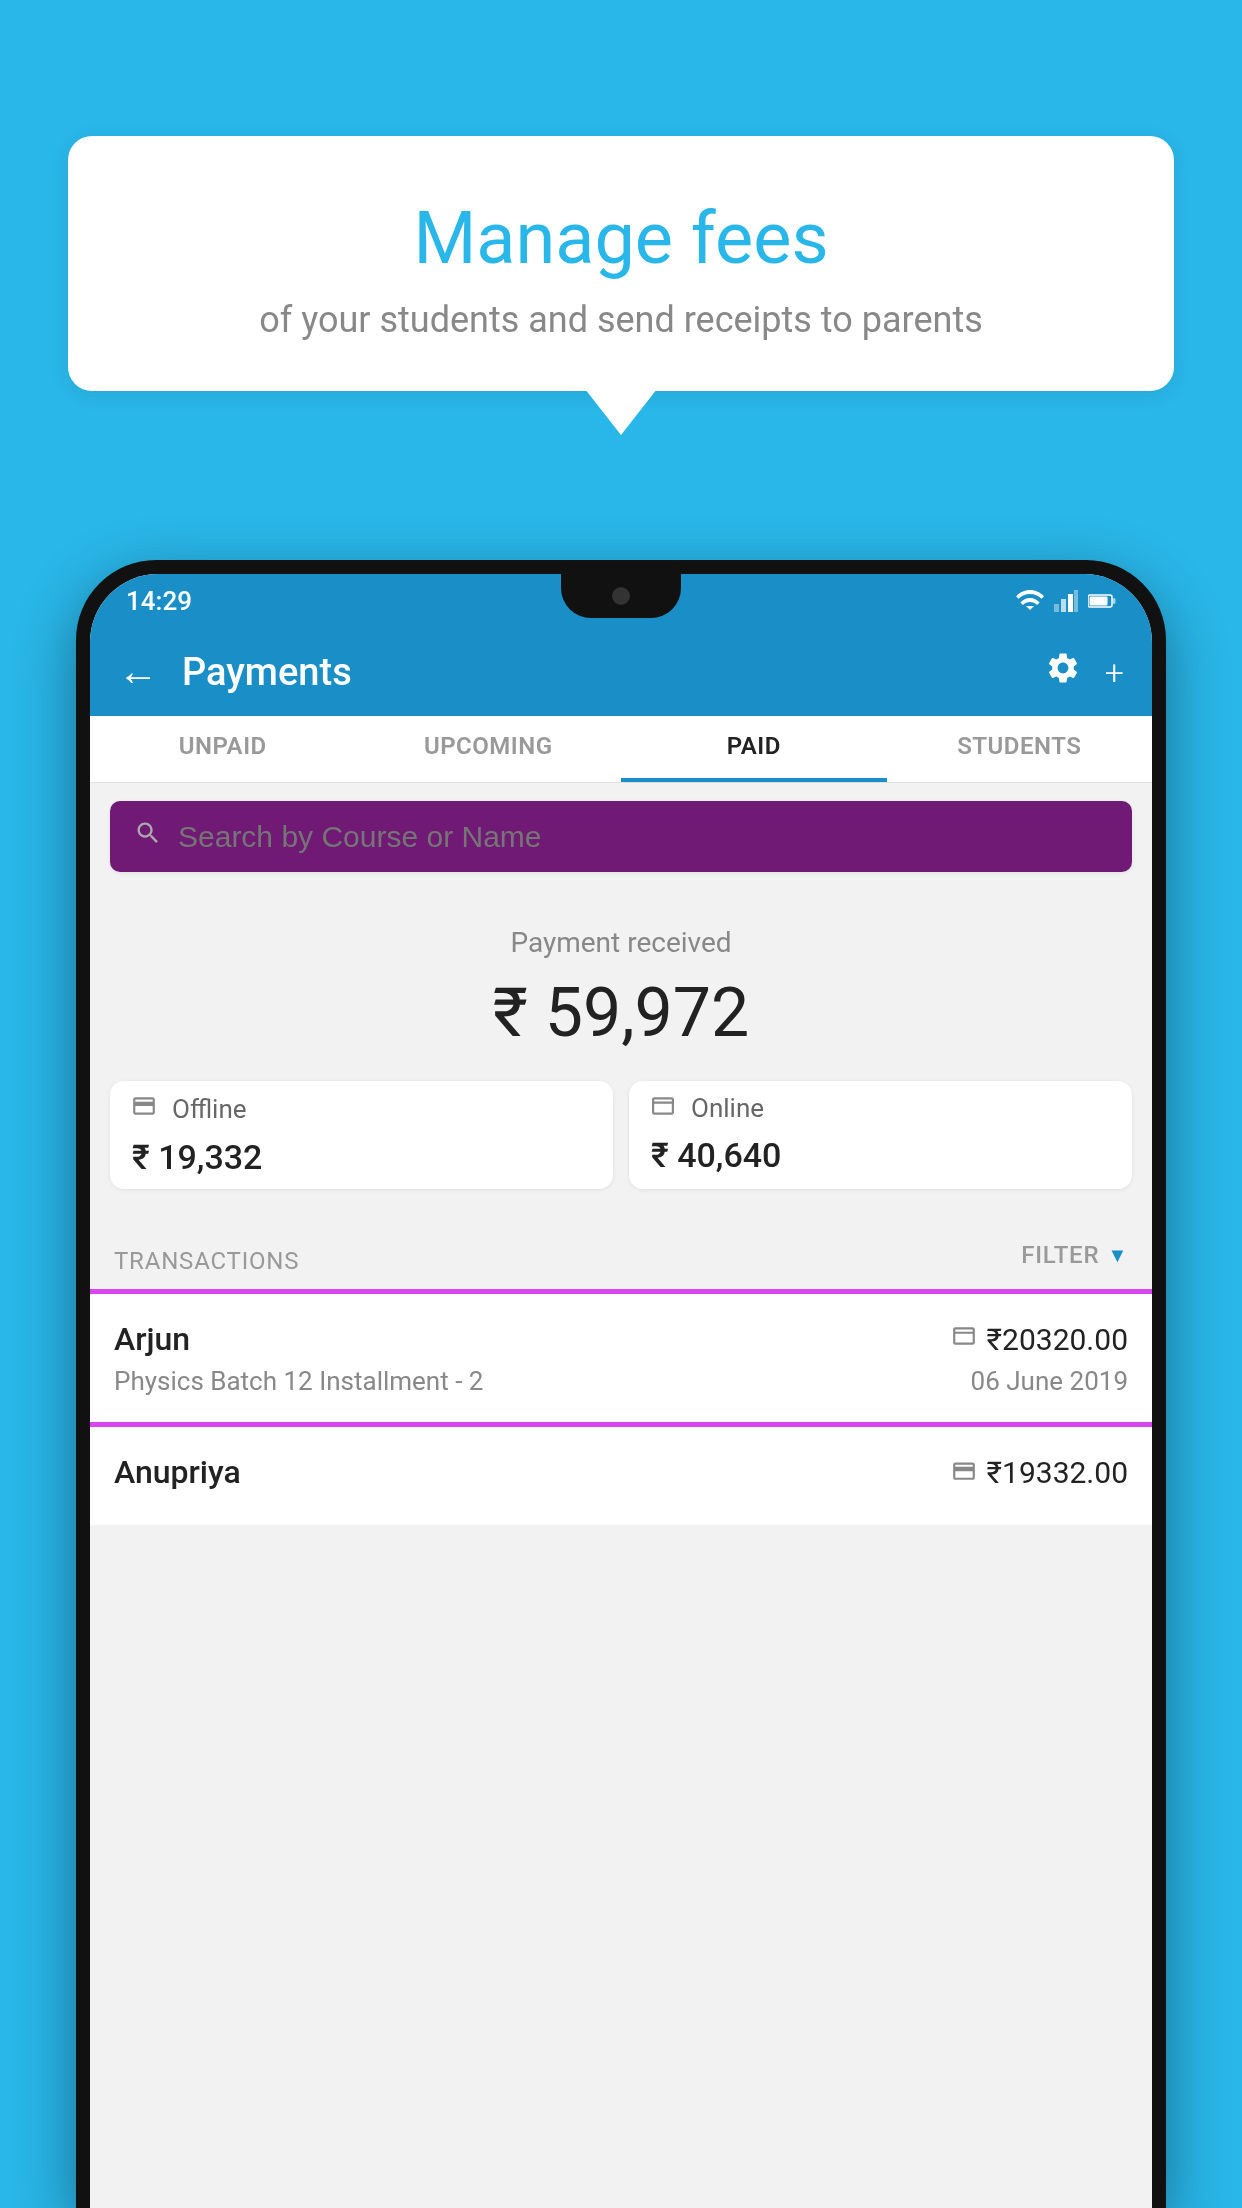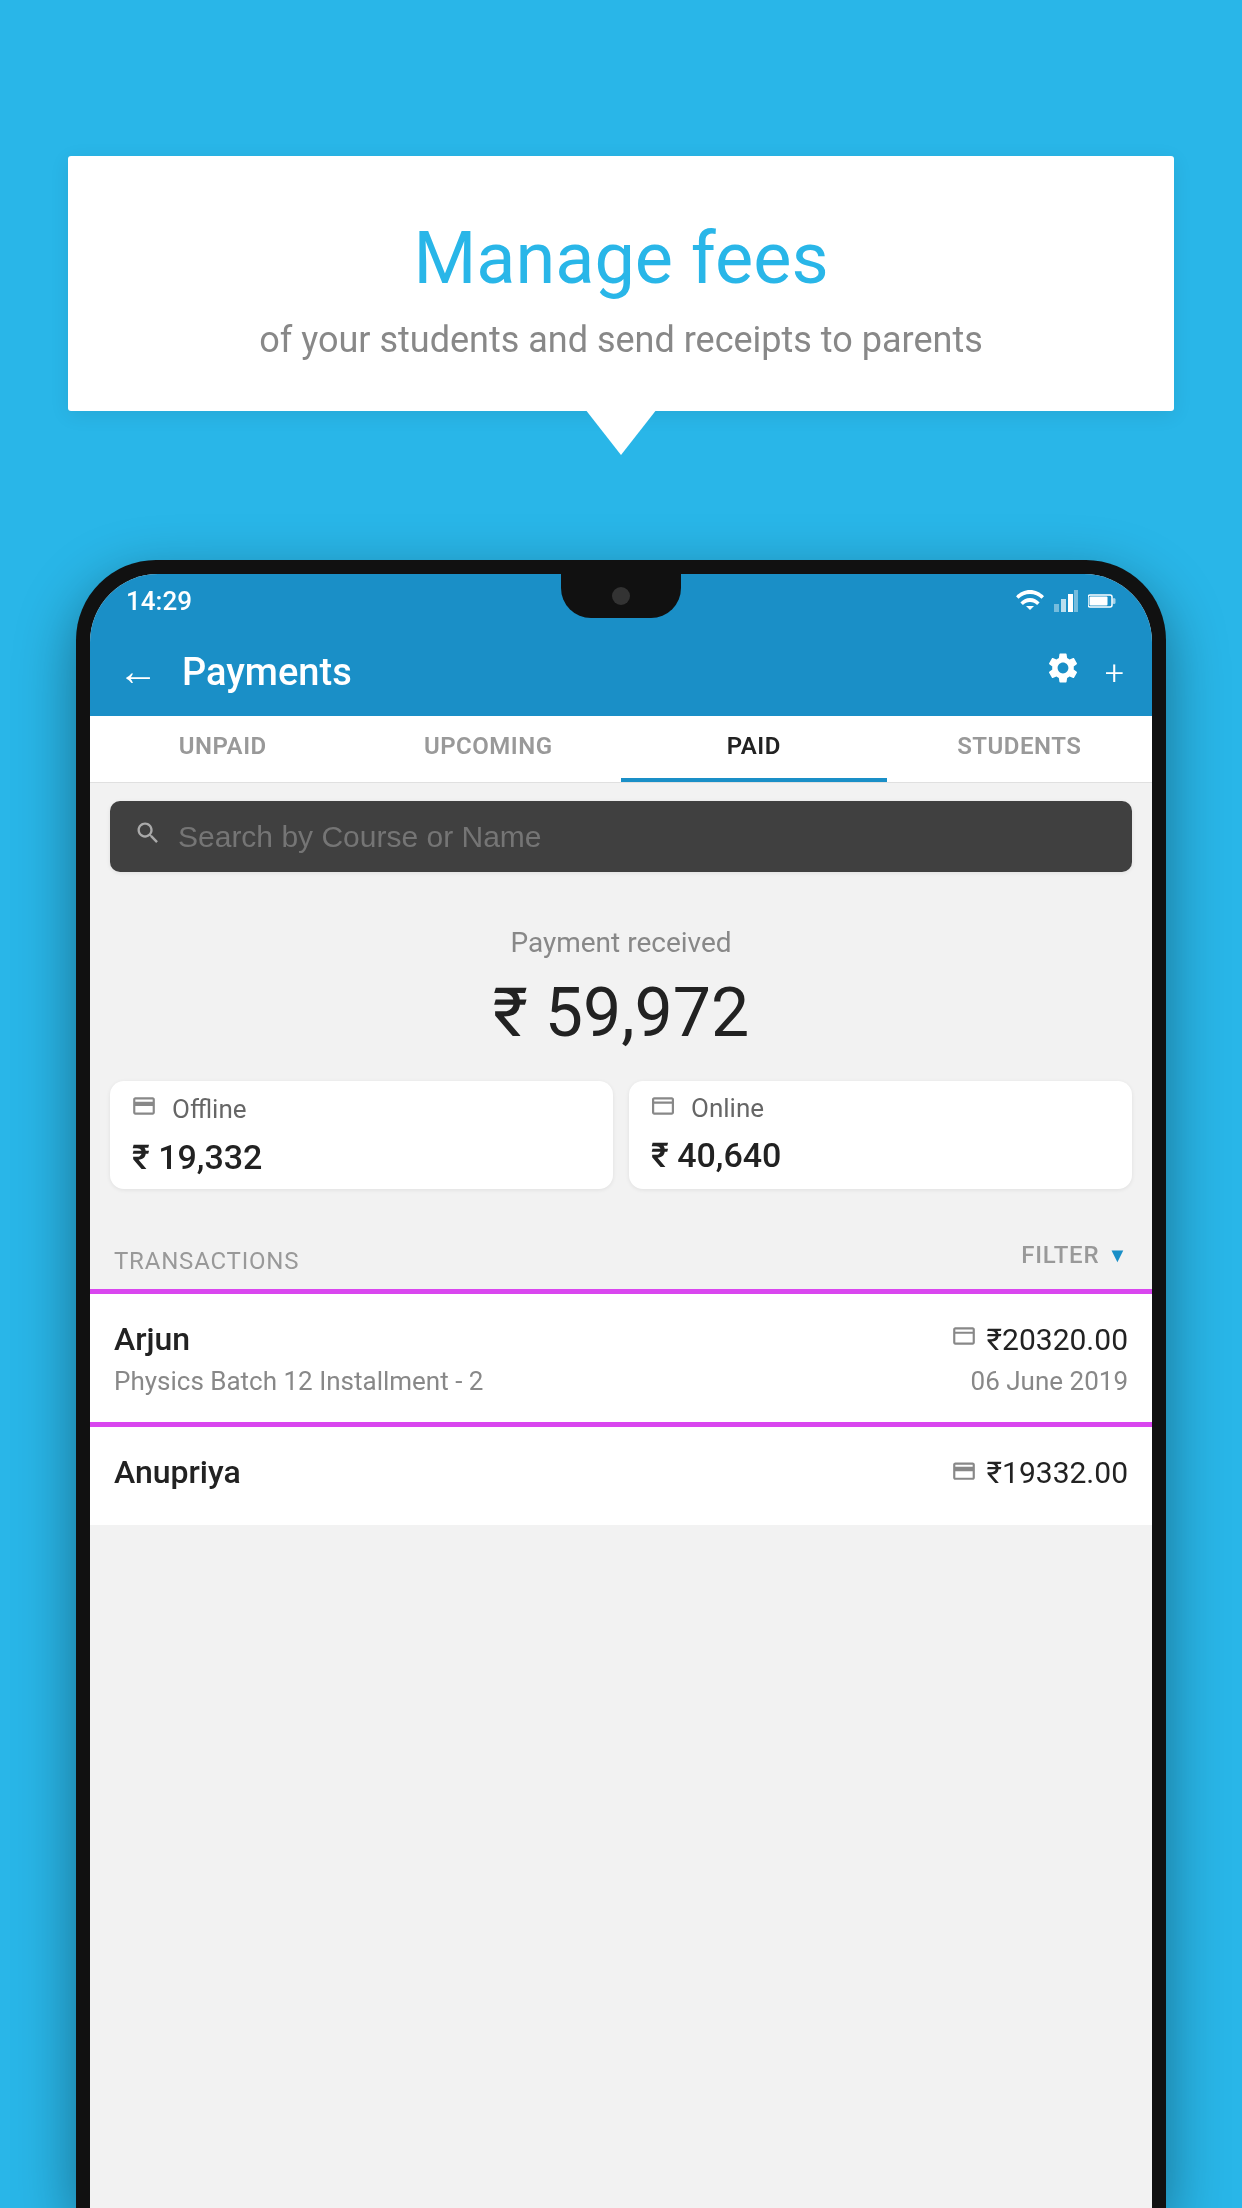--- a/index.html
+++ b/index.html
@@ -9,25 +9,25 @@
       height: 2208px;
       background-color: #29b6e8;
       font-family: 'Roboto', Arial, sans-serif;
       overflow: hidden;
       position: relative;
     }
 
     
     .speech-bubble {
       position: absolute;
-      top: 156px;
+      top: 136px;
       left: 68px;
       right: 68px;
       background: #fff;
-      border-radius: 3px;
+      border-radius: 24px;
       padding: 60px 40px 50px;
       text-align: center;
       box-shadow: 0 4px 20px rgba(0,0,0,0.08);
     }
     .speech-bubble::after {
       content: '';
       position: absolute;
       bottom: -44px;
       left: 50%;
       transform: translateX(-50%);
@@ -168,21 +168,21 @@
     }
 
     
     .content {
       background: #f2f2f2;
       overflow-y: auto;
     }
 
     
     .search-bar {
-      background: #404040;
+      background: #701a75;
       margin: 18px 20px;
       border-radius: 10px;
       display: flex;
       align-items: center;
       padding: 18px 24px;
       gap: 16px;
       box-shadow: 0 1px 4px rgba(0,0,0,0.08);
     }
     .search-bar .search-icon-wrap {
       color: #aaa;

